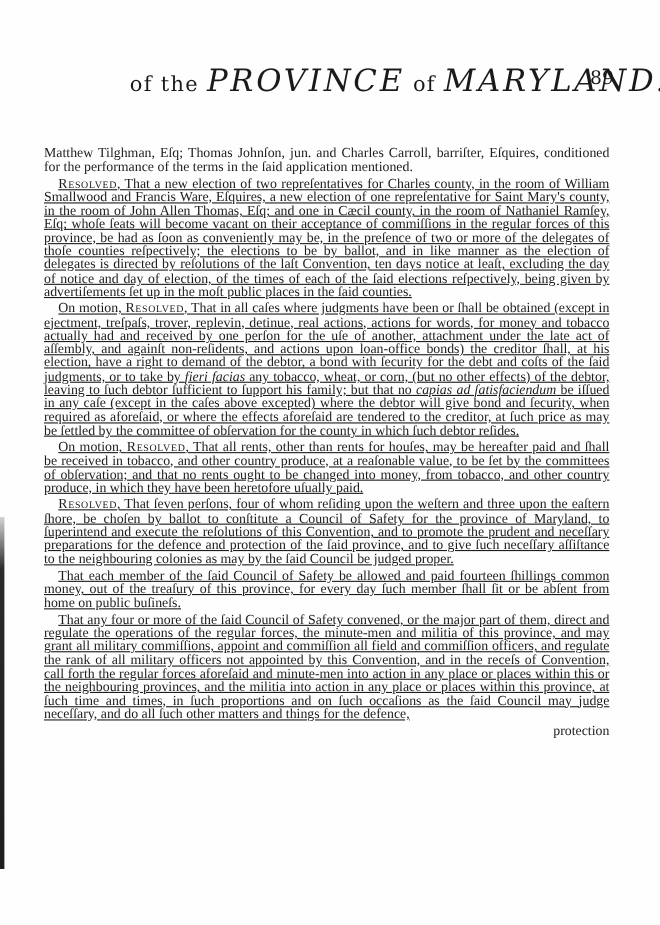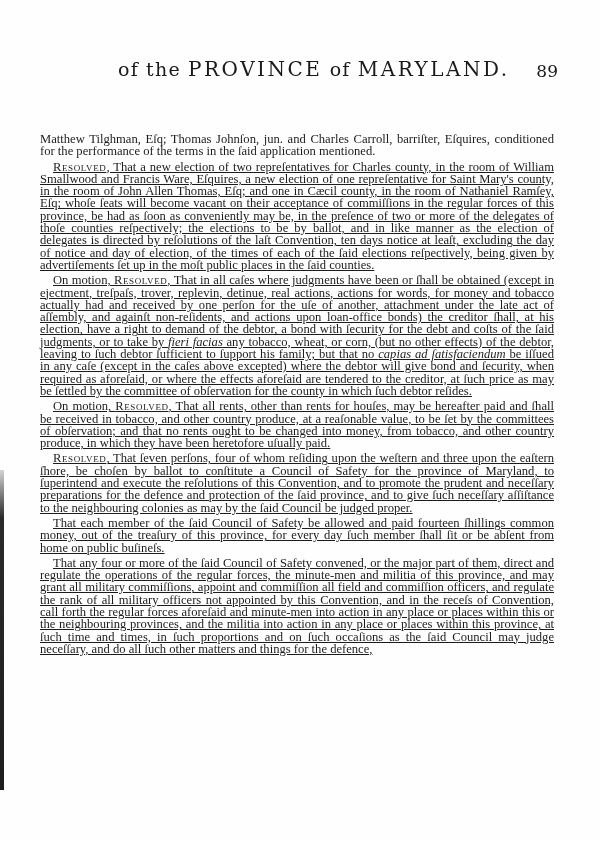--- a/index.html
+++ b/index.html
@@ -3,21 +3,21 @@
 <meta charset="utf-8">
 <style>
   html, body { margin: 0; padding: 0; background: #ffffff; }
   body { width: 600px; height: 841px; position: relative; overflow: hidden; }
   .page { position: absolute; left: 0; top: 0; width: 600px; height: 841px; background: #fefefe; }
   .binding-edge { position: absolute; left: 0; top: 470px; width: 4px; height: 320px;
     background: linear-gradient(to bottom, rgba(40,40,40,0.2) 0%, #2a2a2a 15%, #1e1e1e 100%); }
   .running-head { position: absolute; top: 57px; left: 118px; width: 440px; height: 30px;
     font-family: "DejaVu Serif", serif; color: #1a1a1a; }
   .rh-title { position: absolute; left: 0; top: 0; font-size: 19px; letter-spacing: 1.2px; white-space: nowrap; }
-  .rh-title .caps { font-size: 20px; letter-spacing: 2.5px; }
+  .rh-title .caps { font-size: 28px; letter-spacing: 2.5px; font-style: italic; }
   .page-number { position: absolute; right: 0; top: 4px; font-size: 17px; }
   .body-text { position: absolute; left: 40px; top: 91px; width: 514px;
     font-family: "Liberation Serif", serif; font-size: 12.6px; line-height: 12.3px; color: #1c1c1c;
     text-align: justify; margin-top: 42px; }
   .para { margin: 0 0 3px 0; text-indent: 0; }
   .para.indent { text-indent: 13px; text-decoration: underline; }
   .sc { font-variant: small-caps; letter-spacing: 0.6px; }
   .it { font-style: italic; }
   .catchword { text-align: right; margin-top: 1px; }
 </style>
@@ -35,14 +35,15 @@
   <div class="body-text">
     <div id="paras">
         <p class="para"><span>Matthew Tilghman, Eſq; Thomas Johnſon, jun. and Charles Carroll, barriſter, Eſquires, conditioned for the performance of the terms in the ſaid application mentioned.</span></p>
         <p class="para indent"><span class="sc">Resolved</span><span>, That a new election of two repreſentatives for Charles county, in the room of William Smallwood and Francis Ware, Eſquires, a new election of one repreſentative for Saint Mary's county, in the room of John Allen Thomas, Eſq; and one in Cæcil county, in the room of Nathaniel Ramſey, Eſq; whoſe ſeats will become vacant on their acceptance of commiſſions in the regular forces of this province, be had as ſoon as conveniently may be, in the preſence of two or more of the delegates of thoſe counties reſpectively; the elections to be by ballot, and in like manner as the election of delegates is directed by reſolutions of the laſt Convention, ten days notice at leaſt, excluding the day of notice and day of election, of the times of each of the ſaid elections reſpectively, being given by advertiſements ſet up in the moſt public places in the ſaid counties.</span></p>
         <p class="para indent"><span>On motion, </span><span class="sc">Resolved</span><span>, That in all caſes where judgments have been or ſhall be obtained (except in ejectment, treſpaſs, trover, replevin, detinue, real actions, actions for words, for money and tobacco actually had and received by one perſon for the uſe of another, attachment under the late act of aſſembly, and againſt non-reſidents, and actions upon loan-office bonds) the creditor ſhall, at his election, have a right to demand of the debtor, a bond with ſecurity for the debt and coſts of the ſaid judgments, or to take by </span><span class="it">fieri facias</span><span> any tobacco, wheat, or corn, (but no other effects) of the debtor, leaving to ſuch debtor ſufficient to ſupport his family; but that no </span><span class="it">capias ad ſatisfaciendum</span><span> be iſſued in any caſe (except in the caſes above excepted) where the debtor will give bond and ſecurity, when required as aforeſaid, or where the effects aforeſaid are tendered to the creditor, at ſuch price as may be ſettled by the committee of obſervation for the county in which ſuch debtor reſides.</span></p>
         <p class="para indent"><span>On motion, </span><span class="sc">Resolved</span><span>, That all rents, other than rents for houſes, may be hereafter paid and ſhall be received in tobacco, and other country produce, at a reaſonable value, to be ſet by the committees of obſervation; and that no rents ought to be changed into money, from tobacco, and other country produce, in which they have been heretofore uſually paid.</span></p>
         <p class="para indent"><span class="sc">Resolved</span><span>, That ſeven perſons, four of whom reſiding upon the weſtern and three upon the eaſtern ſhore, be choſen by ballot to conſtitute a Council of Safety for the province of Maryland, to ſuperintend and execute the reſolutions of this Convention, and to promote the prudent and neceſſary preparations for the defence and protection of the ſaid province, and to give ſuch neceſſary aſſiſtance to the neighbouring colonies as may by the ſaid Council be judged proper.</span></p>
         <p class="para indent"><span>That each member of the ſaid Council of Safety be allowed and paid fourteen ſhillings common money, out of the treaſury of this province, for every day ſuch member ſhall ſit or be abſent from home on public buſineſs.</span></p>
         <p class="para indent"><span>That any four or more of the ſaid Council of Safety convened, or the major part of them, direct and regulate the operations of the regular forces, the minute-men and militia of this province, and may grant all military commiſſions, appoint and commiſſion all field and commiſſion officers, and regulate the rank of all military officers not appointed by this Convention, and in the receſs of Convention, call forth the regular forces aforeſaid and minute-men into action in any place or places within this or the neighbouring provinces, and the militia into action in any place or places within this province, at ſuch time and times, in ſuch proportions and on ſuch occaſions as the ſaid Council may judge neceſſary, and do all ſuch other matters and things for the defence,</span></p>
       </div>
+    <div class="catchword">protection</div>
   </div>
 </div>
 
 </body></html>

